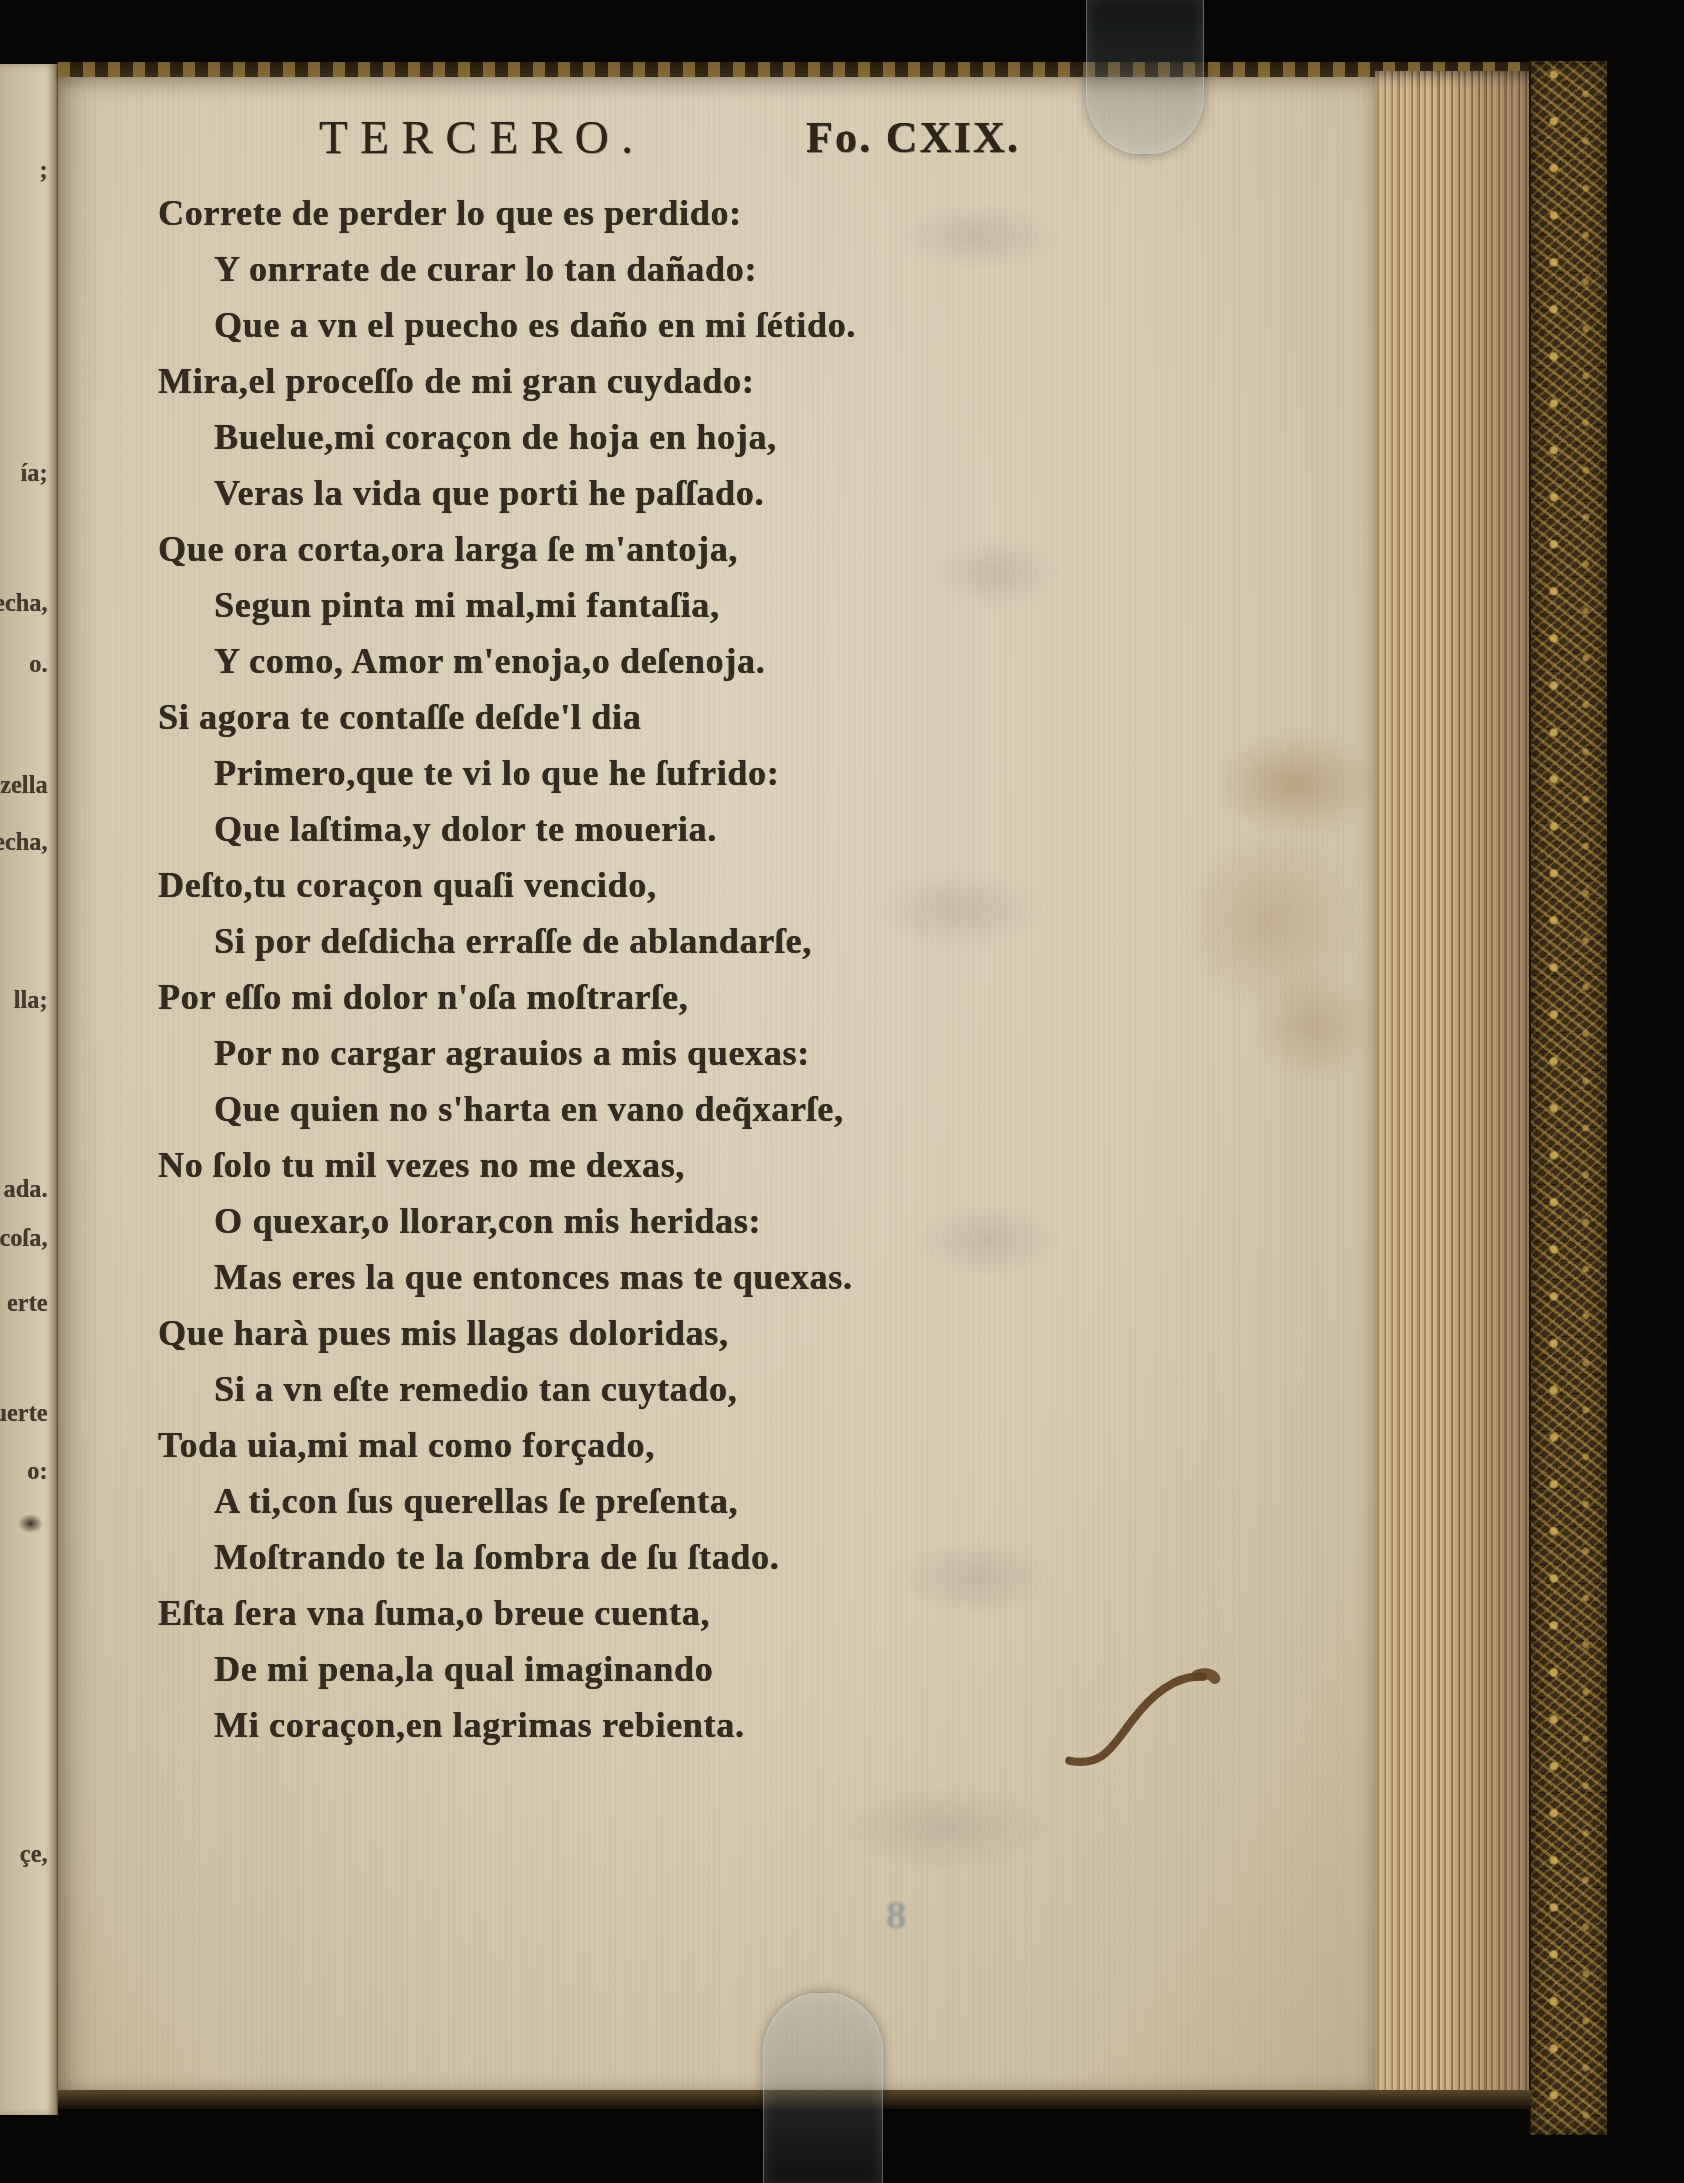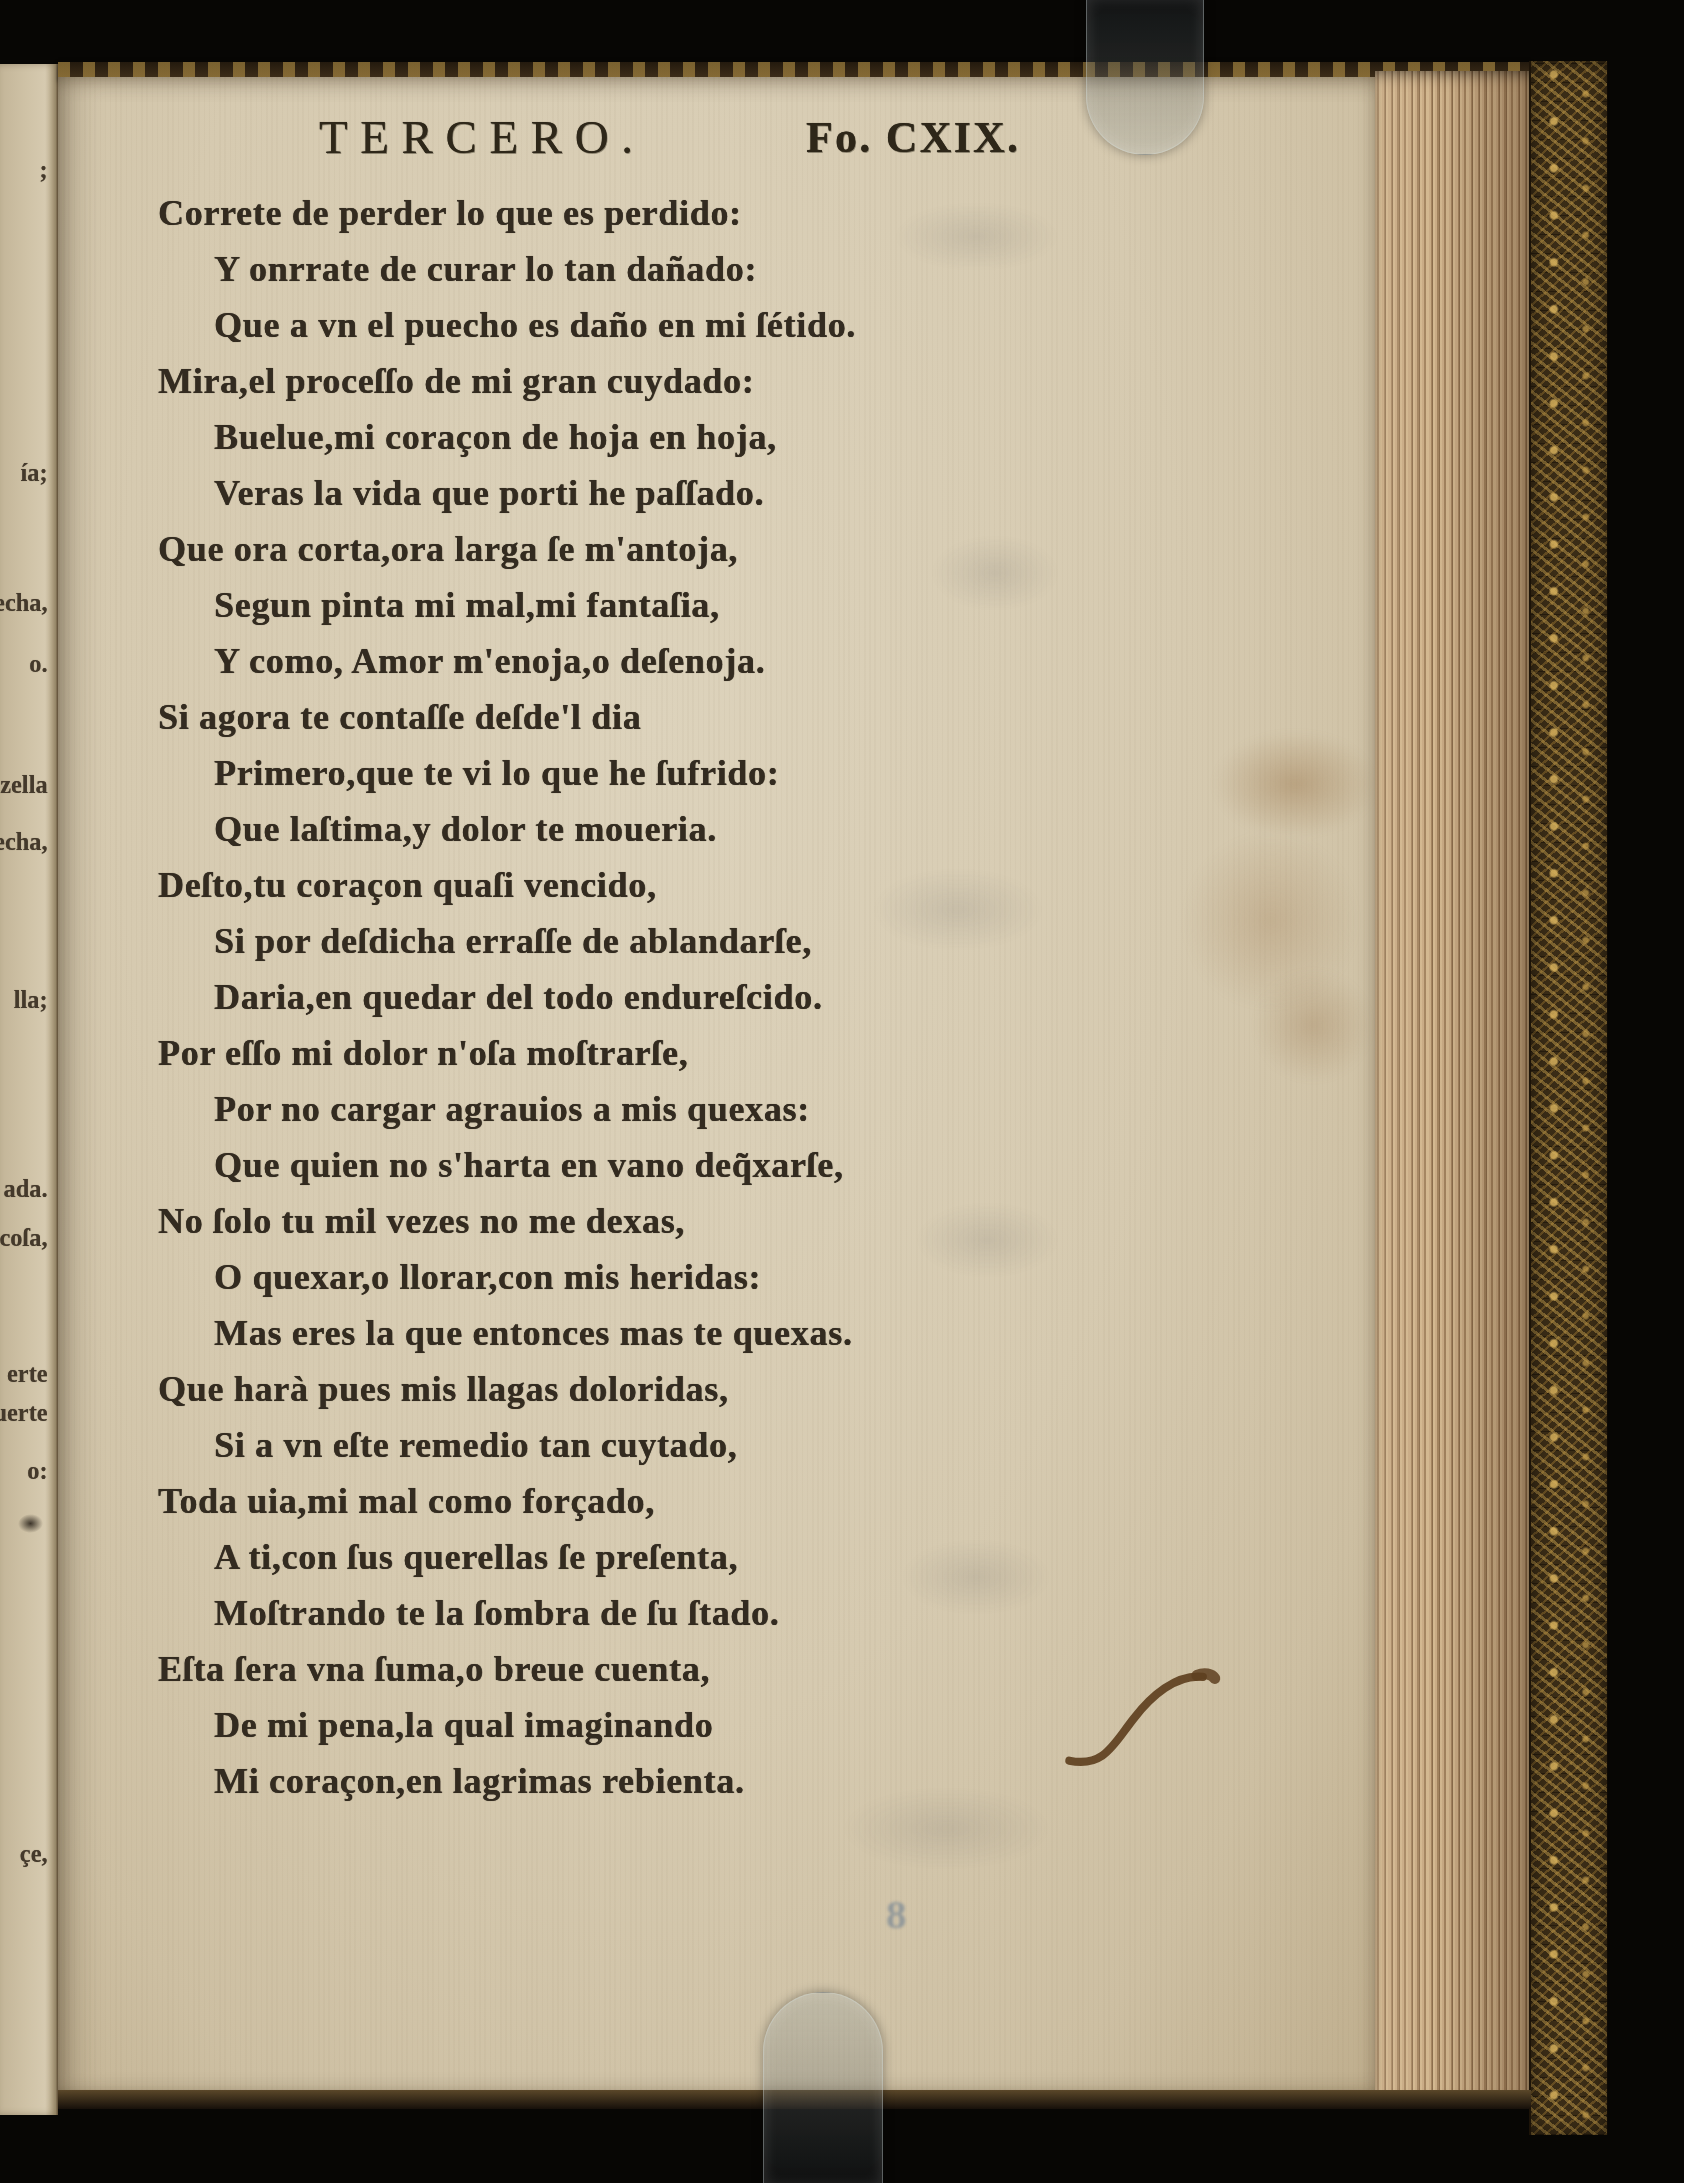--- a/index.html
+++ b/index.html
@@ -137,21 +137,21 @@
   <div class="frag-blot" style="top:1450px"></div>
 <span class="frag" style="top: 92px;">;</span>
     <span class="frag" style="top: 395px;">ía;</span>
     <span class="frag" style="top: 525px;">becha,</span>
     <span class="frag" style="top: 586px;">o.</span>
     <span class="frag" style="top: 707px;">hazella</span>
     <span class="frag" style="top: 764px;">echa,</span>
     <span class="frag" style="top: 922px;">lla;</span>
     <span class="frag" style="top: 1111px;">ada.</span>
     <span class="frag" style="top: 1160px; padding-left: 45px;">coſa,</span>
-    <span class="frag" style="top: 1296px; margin-left: 36px;">erte</span>
+    <span class="frag" style="top: 1225px; margin-left: 36px;">erte</span>
     <span class="frag" style="top: 1335px;">muerte</span>
     <span class="frag" style="top: 1393px;">o:</span>
     <span class="frag" style="top: 1776px;">çe,</span>
   </div>
 
 <div class="top-edge"></div>
 
 <div class="page">
   <div class="header">
     <span class="running-title">TERCERO.</span>
@@ -166,21 +166,20 @@
       <div class="poem-line indent">Buelue,mi coraçon de hoja en hoja,</div>
       <div class="poem-line indent">Veras la vida que porti he paſſado.</div>
       <div class="poem-line">Que ora corta,ora larga ſe m'antoja,</div>
       <div class="poem-line indent">Segun pinta mi mal,mi fantaſia,</div>
       <div class="poem-line indent">Y como, Amor m'enoja,o deſenoja.</div>
       <div class="poem-line">Si agora te contaſſe deſde'l dia</div>
       <div class="poem-line indent">Primero,que te vi lo que he ſufrido:</div>
       <div class="poem-line indent">Que laſtima,y dolor te moueria.</div>
       <div class="poem-line">Deſto,tu coraçon quaſi vencido,</div>
       <div class="poem-line indent">Si por deſdicha erraſſe de ablandarſe,</div>
-      <div class="poem-line indent">Daria,en quedar del todo endureſcido.</div>
       <div class="poem-line">Por eſſo mi dolor n'oſa moſtrarſe,</div>
       <div class="poem-line indent">Por no cargar agrauios a mis quexas:</div>
       <div class="poem-line indent">Que quien no s'harta en vano deq̃xarſe,</div>
       <div class="poem-line">No ſolo tu mil vezes no me dexas,</div>
       <div class="poem-line indent">O quexar,o llorar,con mis heridas:</div>
       <div class="poem-line indent">Mas eres la que entonces mas te quexas.</div>
       <div class="poem-line">Que harà pues mis llagas doloridas,</div>
       <div class="poem-line indent">Si a vn eſte remedio tan cuytado,</div>
       <div class="poem-line">Toda uia,mi mal como forçado,</div>
       <div class="poem-line indent">A ti,con ſus querellas ſe preſenta,</div>

